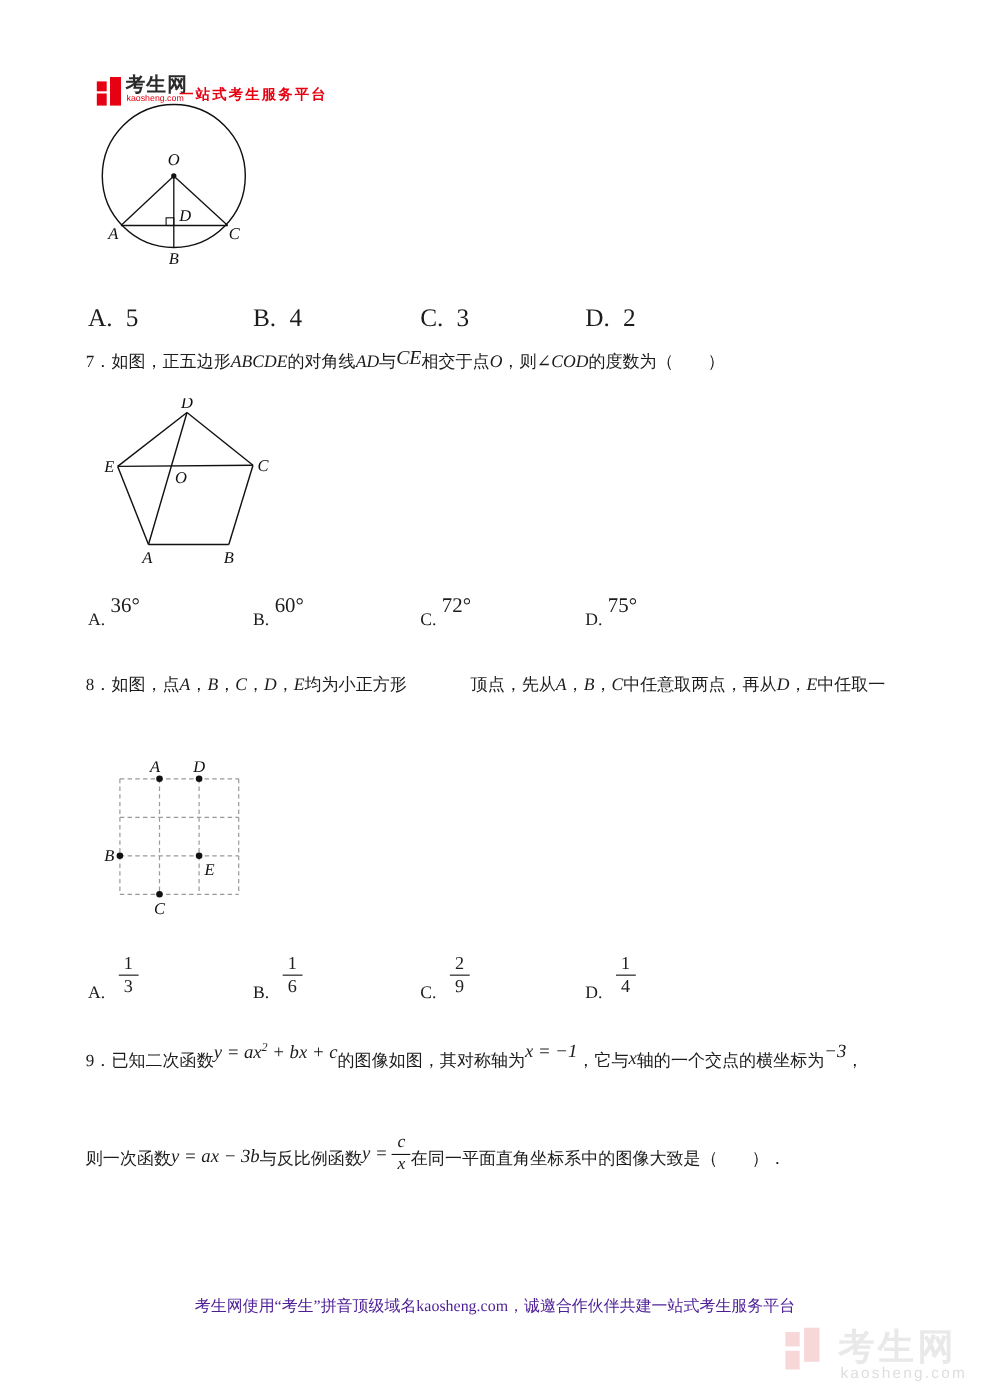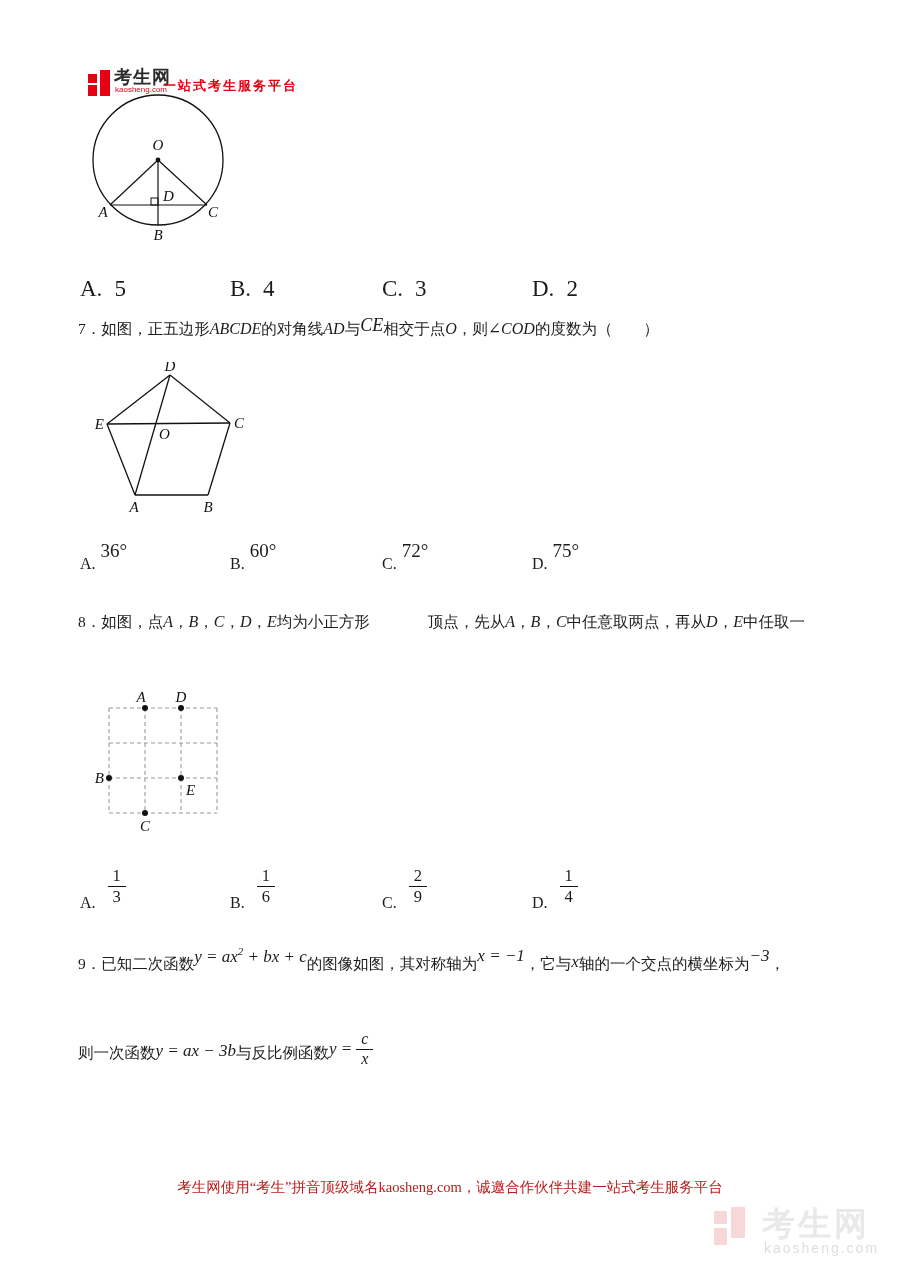--- a/index.html
+++ b/index.html
@@ -45,21 +45,21 @@
   .mr sup{font-size:11px;}
   .m-inline{font-style:italic;font-size:17px;position:relative;top:-2px;}
   .fracblock{display:inline-flex;align-items:center;position:relative;top:-4px;}
   .fracblock .lhs{font-style:italic;font-size:17px;margin-right:4px;}
   .fracblock .stack{display:inline-block;text-align:center;font-style:italic;font-size:16px;
                     line-height:18px;}
   .fracblock .stack .num{border-bottom:1.4px solid #111;padding:0 5px 1px;}
 
   
   .footer{position:absolute;left:0;top:1178px;width:900px;text-align:center;font-size:14.5px;
-          color:#b91c1c;}
+          color:#4c1d95;}
 
   
   .wm{position:absolute;left:712px;top:1202px;width:180px;height:60px;}
   .wm-mark{position:absolute;left:2px;top:5px;width:36px;height:46px;}
   .wm-mark .b1{position:absolute;left:0;top:4px;width:13px;height:13px;background:#f7d7d7;}
   .wm-mark .b2{position:absolute;left:17px;top:0;width:14px;height:31px;background:#f7d7d7;}
   .wm-mark .b3{position:absolute;left:0;top:21px;width:13px;height:17px;background:#f7d7d7;}
   .wm-brand{position:absolute;left:50px;top:0px;font-size:33px;font-weight:bold;color:#e9e9e9;
             letter-spacing:3px;font-family:"Liberation Sans",sans-serif;}
   .wm-dom{position:absolute;left:52px;top:38px;font-size:14px;color:#dedede;letter-spacing:2px;
@@ -185,20 +185,21 @@
   </div>
 
   <div class="q9row" style="left:78px;top:1030px;height:46px;">
     <span class="cn">则一次函数</span>
     <span class="m-inline">y = ax − 3b</span>
     <span class="cn">与反比例函数</span>
     <span class="fracblock">
       <span class="lhs">y =</span>
       <span class="stack"><span class="num" style="display:block;">c</span><span>x</span></span>
     </span>
+    <span class="cn">在同一平面直角坐标系中的图像大致是（　　）．</span>
   </div>
 
   <div class="footer">考生网使用“考生”拼音顶级域名kaosheng.com，诚邀合作伙伴共建一站式考生服务平台</div>
 
   <div class="wm">
     <div class="wm-mark">
       <div class="b1"></div>
         <div class="b2"></div>
         <div class="b3"></div>
     </div>

